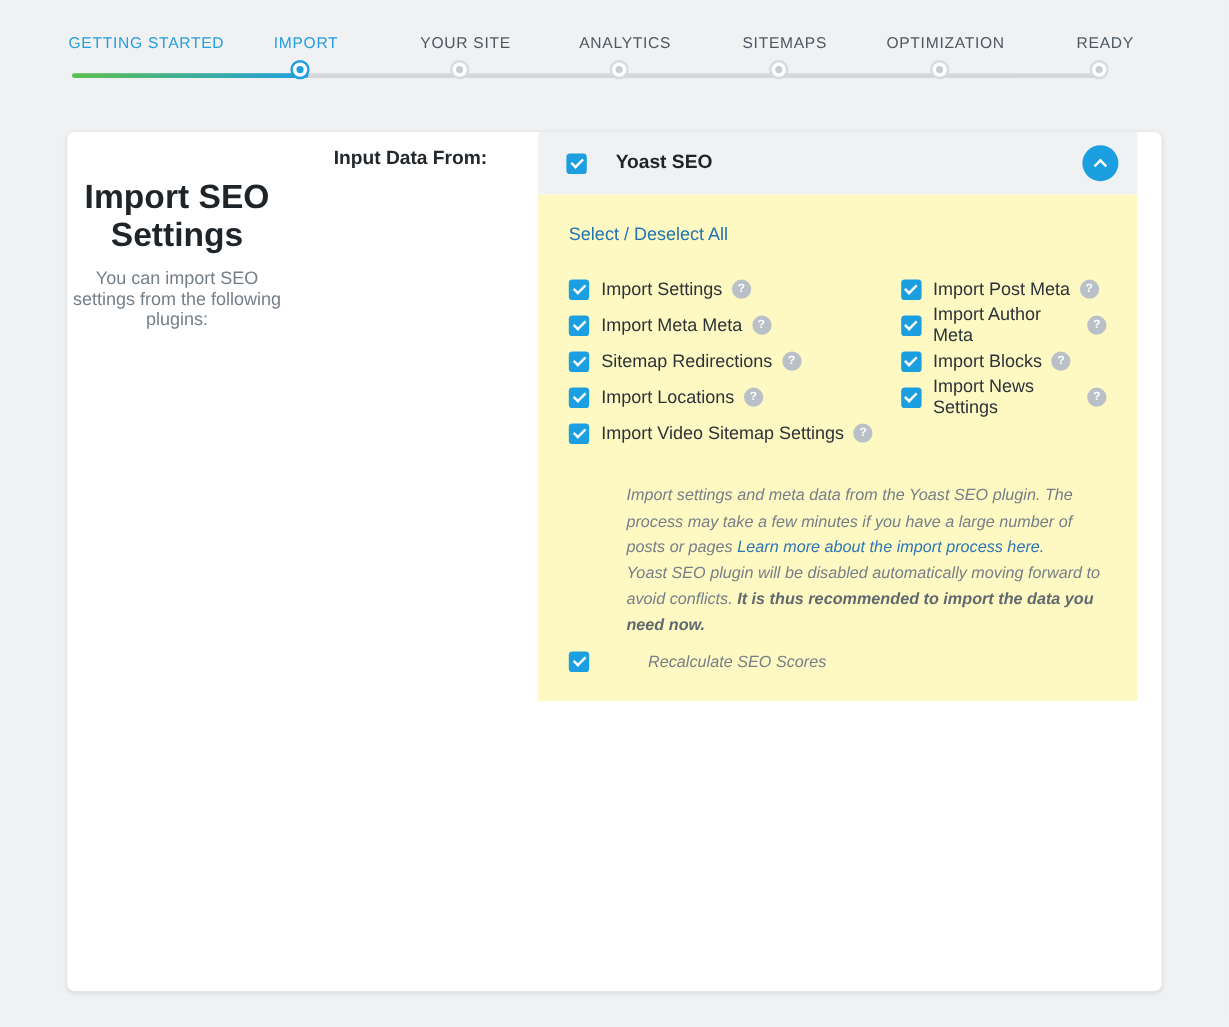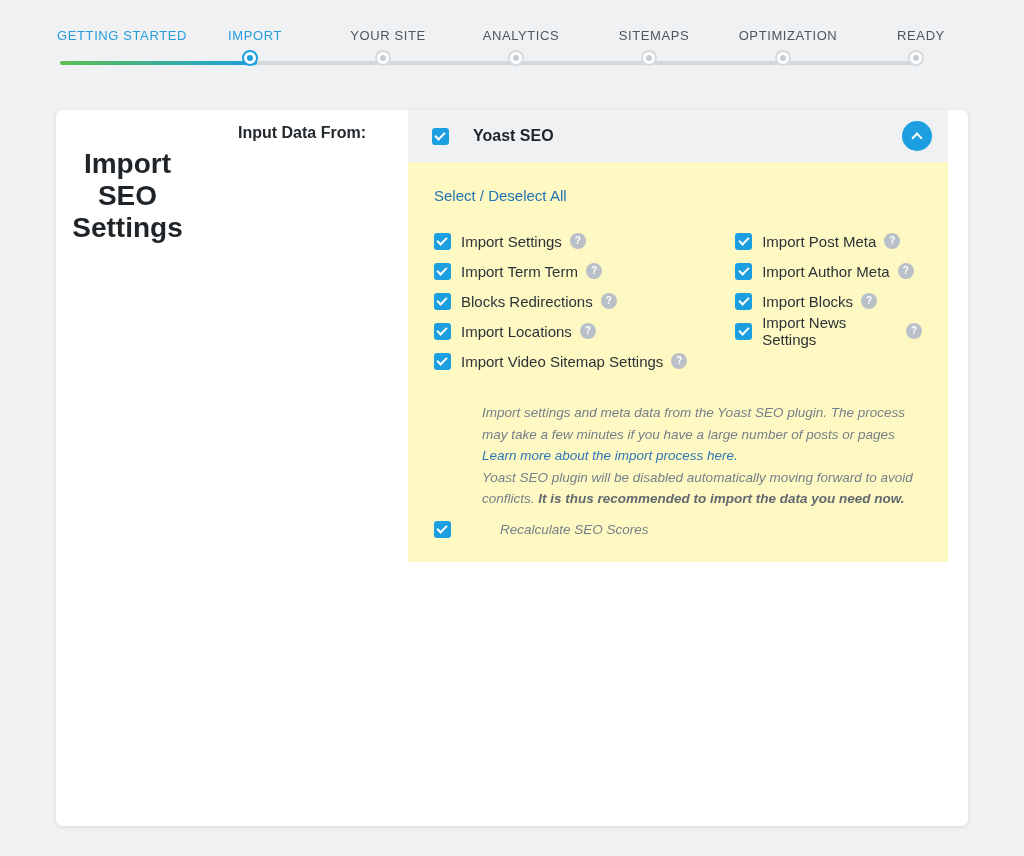--- a/index.html
+++ b/index.html
@@ -131,20 +131,21 @@
   <div class="dot" style="left:317px"></div>
   <div class="dot" style="left:450px"></div>
   <div class="dot" style="left:583px"></div>
   <div class="dot" style="left:717px"></div>
   <div class="dot" style="left:850px"></div>
 </div>
 
 <div class="card">
   <div class="card-head">
     <h1 class="page-title">Import SEO Settings</h1>
+    <div class="page-subtitle">You can import SEO settings from the following plugins:</div>
   </div>
 
   <div class="content-row">
     <div class="side-label">Input Data From:</div>
 
     <div class="panel">
       <div class="panel-header">
         <span class="cb"></span>
         <span class="panel-title">Yoast SEO</span>
         <button class="chev-btn">
@@ -157,26 +158,26 @@
 
         <div class="opt-cols">
           <div class="opt-col1">
             <div class="opt">
               <span class="cb"></span>
               <span class="opt-label">Import Settings</span>
               <span class="help">?</span>
             </div>
             <div class="opt">
               <span class="cb"></span>
-              <span class="opt-label">Import Term Term</span>
-              <span class="help">?</span>
-            </div>
-            <div class="opt">
-              <span class="cb"></span>
-              <span class="opt-label">Blocks Redirections</span>
+              <span class="opt-label">Import Meta Meta</span>
+              <span class="help">?</span>
+            </div>
+            <div class="opt">
+              <span class="cb"></span>
+              <span class="opt-label">Sitemap Redirections</span>
               <span class="help">?</span>
             </div>
             <div class="opt">
               <span class="cb"></span>
               <span class="opt-label">Import Locations</span>
               <span class="help">?</span>
             </div>
             <div class="opt">
               <span class="cb"></span>
               <span class="opt-label">Import Video Sitemap Settings</span>

